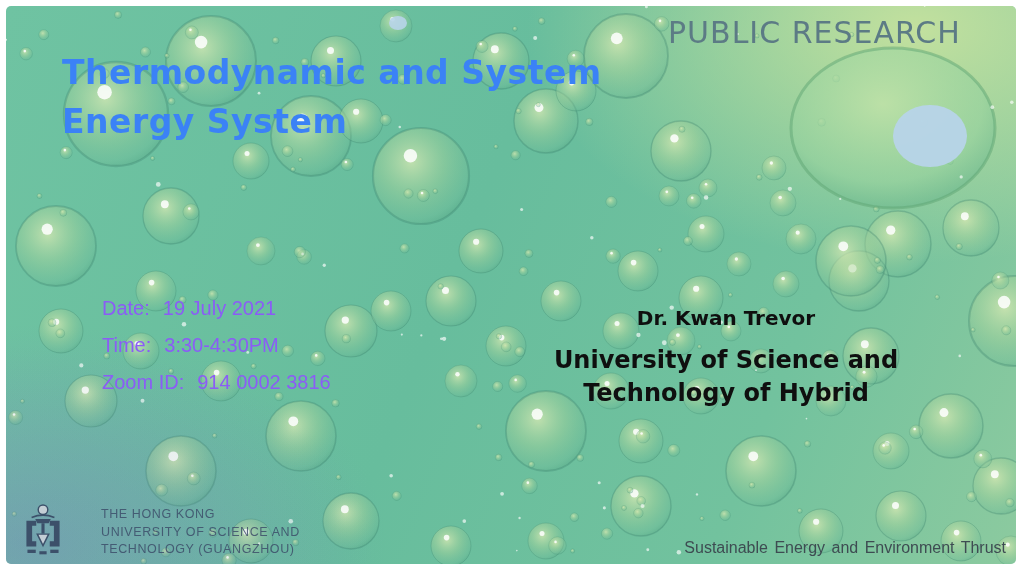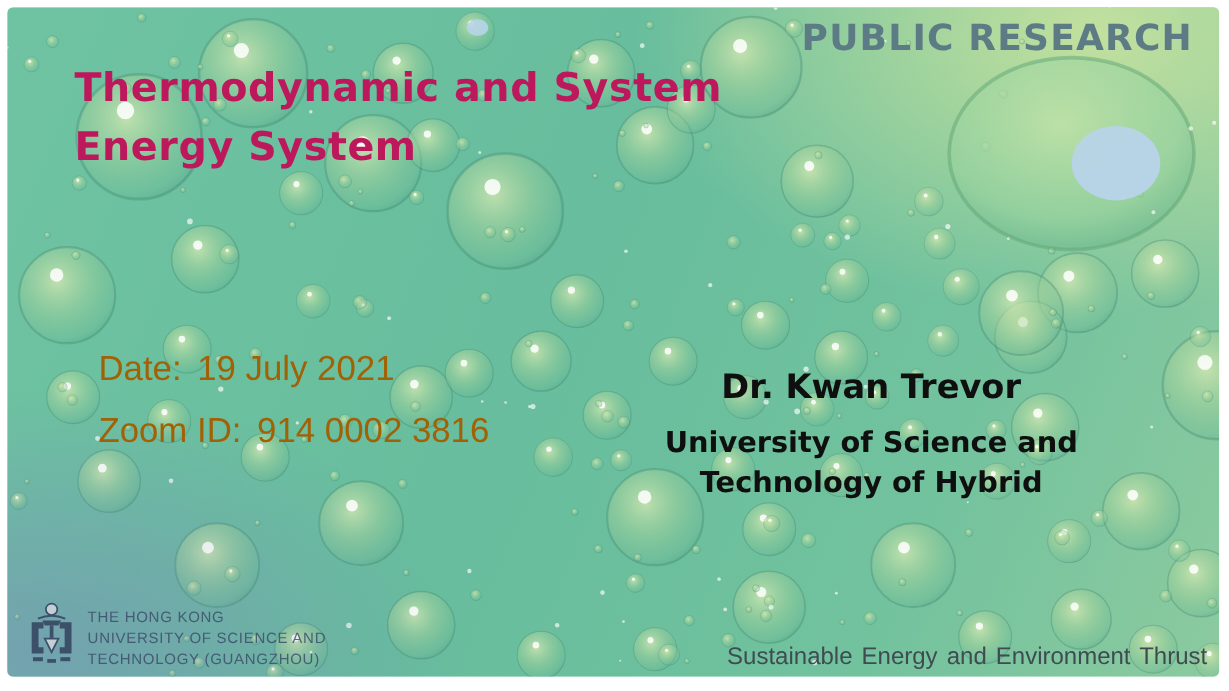--- a/index.html
+++ b/index.html
@@ -20,55 +20,55 @@
   }
   #bg-svg{position:absolute;inset:0;z-index:1;}
   .tint{
     position:absolute;inset:0;z-index:2;pointer-events:none;
     background:radial-gradient(48% 52% at 3% 97%, rgba(120,130,190,0.20) 0%, rgba(120,130,190,0.0) 70%);
   }
   .layer{position:absolute;z-index:3;}
 
   .badge{
     left:662px;top:8px;width:345px;
-    font-family:"DejaVu Sans", sans-serif;font-weight:700;
+    font-family:"DejaVu Sans", sans-serif;font-weight:400;
     font-size:30px;line-height:38px;letter-spacing:1px;
     color:#5c7b85;
   }
   .title{
     left:56px;top:42px;width:620px;
     font-family:"DejaVu Sans", sans-serif;font-weight:700;
     font-size:33px;line-height:49px;letter-spacing:0.5px;
-    color:#be185d;
+    color:#3b82f6;
   }
   .details{
-    left:76px;top:284px;
-    font-size:29px;line-height:37px;color:#a16207;
+    left:96px;top:284px;
+    font-size:20px;line-height:37px;color:#8b5cf6;
   }
   .details .row{white-space:nowrap;}
-  .details .row.gap{margin-top:14px;}
+  .details .row.gap{}
   .details .lbl{margin-right:13px;}
   .speaker{
     left:495px;top:300px;width:450px;text-align:center;
     font-family:"DejaVu Sans", sans-serif;font-weight:700;color:#0f0f0f;
   }
-  .speaker .name{font-size:28px;margin-bottom:14px;}
+  .speaker .name{font-size:20px;margin-bottom:14px;}
   .speaker .aff{font-size:24px;line-height:33px;}
   .logo{
-    left:16px;top:494px;display:flex;align-items:center;
+    left:16px;top:494px;display:flex;align-items:flex-end;gap:28px;
   }
   .logo .mark{width:42px;height:56px;flex:0 0 auto;opacity:0.85;}
   .logo .lines{
     margin-left:9px;margin-top:6px;
     font-size:12.5px;line-height:17.5px;letter-spacing:0.6px;
     color:rgba(58,74,104,0.82);
   }
   .footer{
     right:10px;bottom:6px;text-align:right;
-    font-size:20px;line-height:21px;word-spacing:2px;
+    font-size:16px;line-height:21px;word-spacing:2px;
     color:#3e4c52;
   }
 </style>
 </head>
 <body>
 
 <div class="stage">
   <div class="slide">
     <div class="bg"></div>
     <svg id="bg-svg" width="1010" height="558" viewBox="0 0 1010 558">
@@ -434,20 +434,23 @@
 
     <div class="layer title">
       <div>Thermodynamic and System</div>
       <div>Energy System</div>
     </div>
 
     <div class="layer details">
       <div class="row">
         <span class="lbl">Date:</span><span>19 July 2021</span>
       </div>
+      <div class="row">
+        <span class="lbl">Time:</span><span>3:30-4:30PM</span>
+      </div>
       <div class="row gap">
         <span class="lbl">Zoom ID:</span><span>914 0002 3816</span>
       </div>
     </div>
 
     <div class="layer speaker">
       <div class="name">Dr. Kwan Trevor</div>
       <div class="aff">University  of Science and</div>
       <div class="aff">Technology of Hybrid</div>
     </div>

